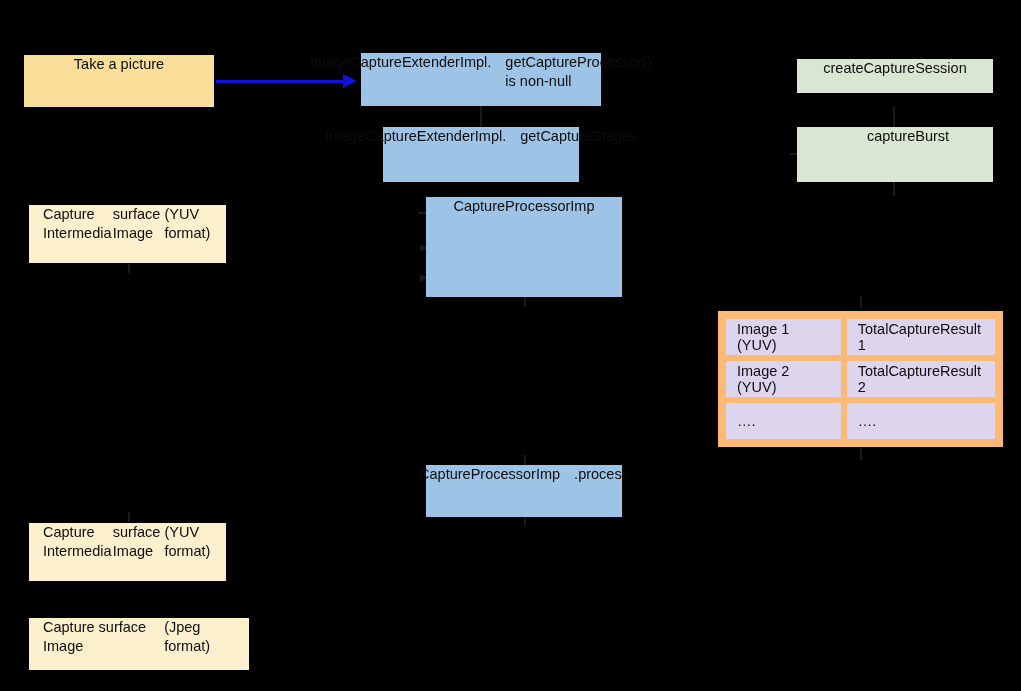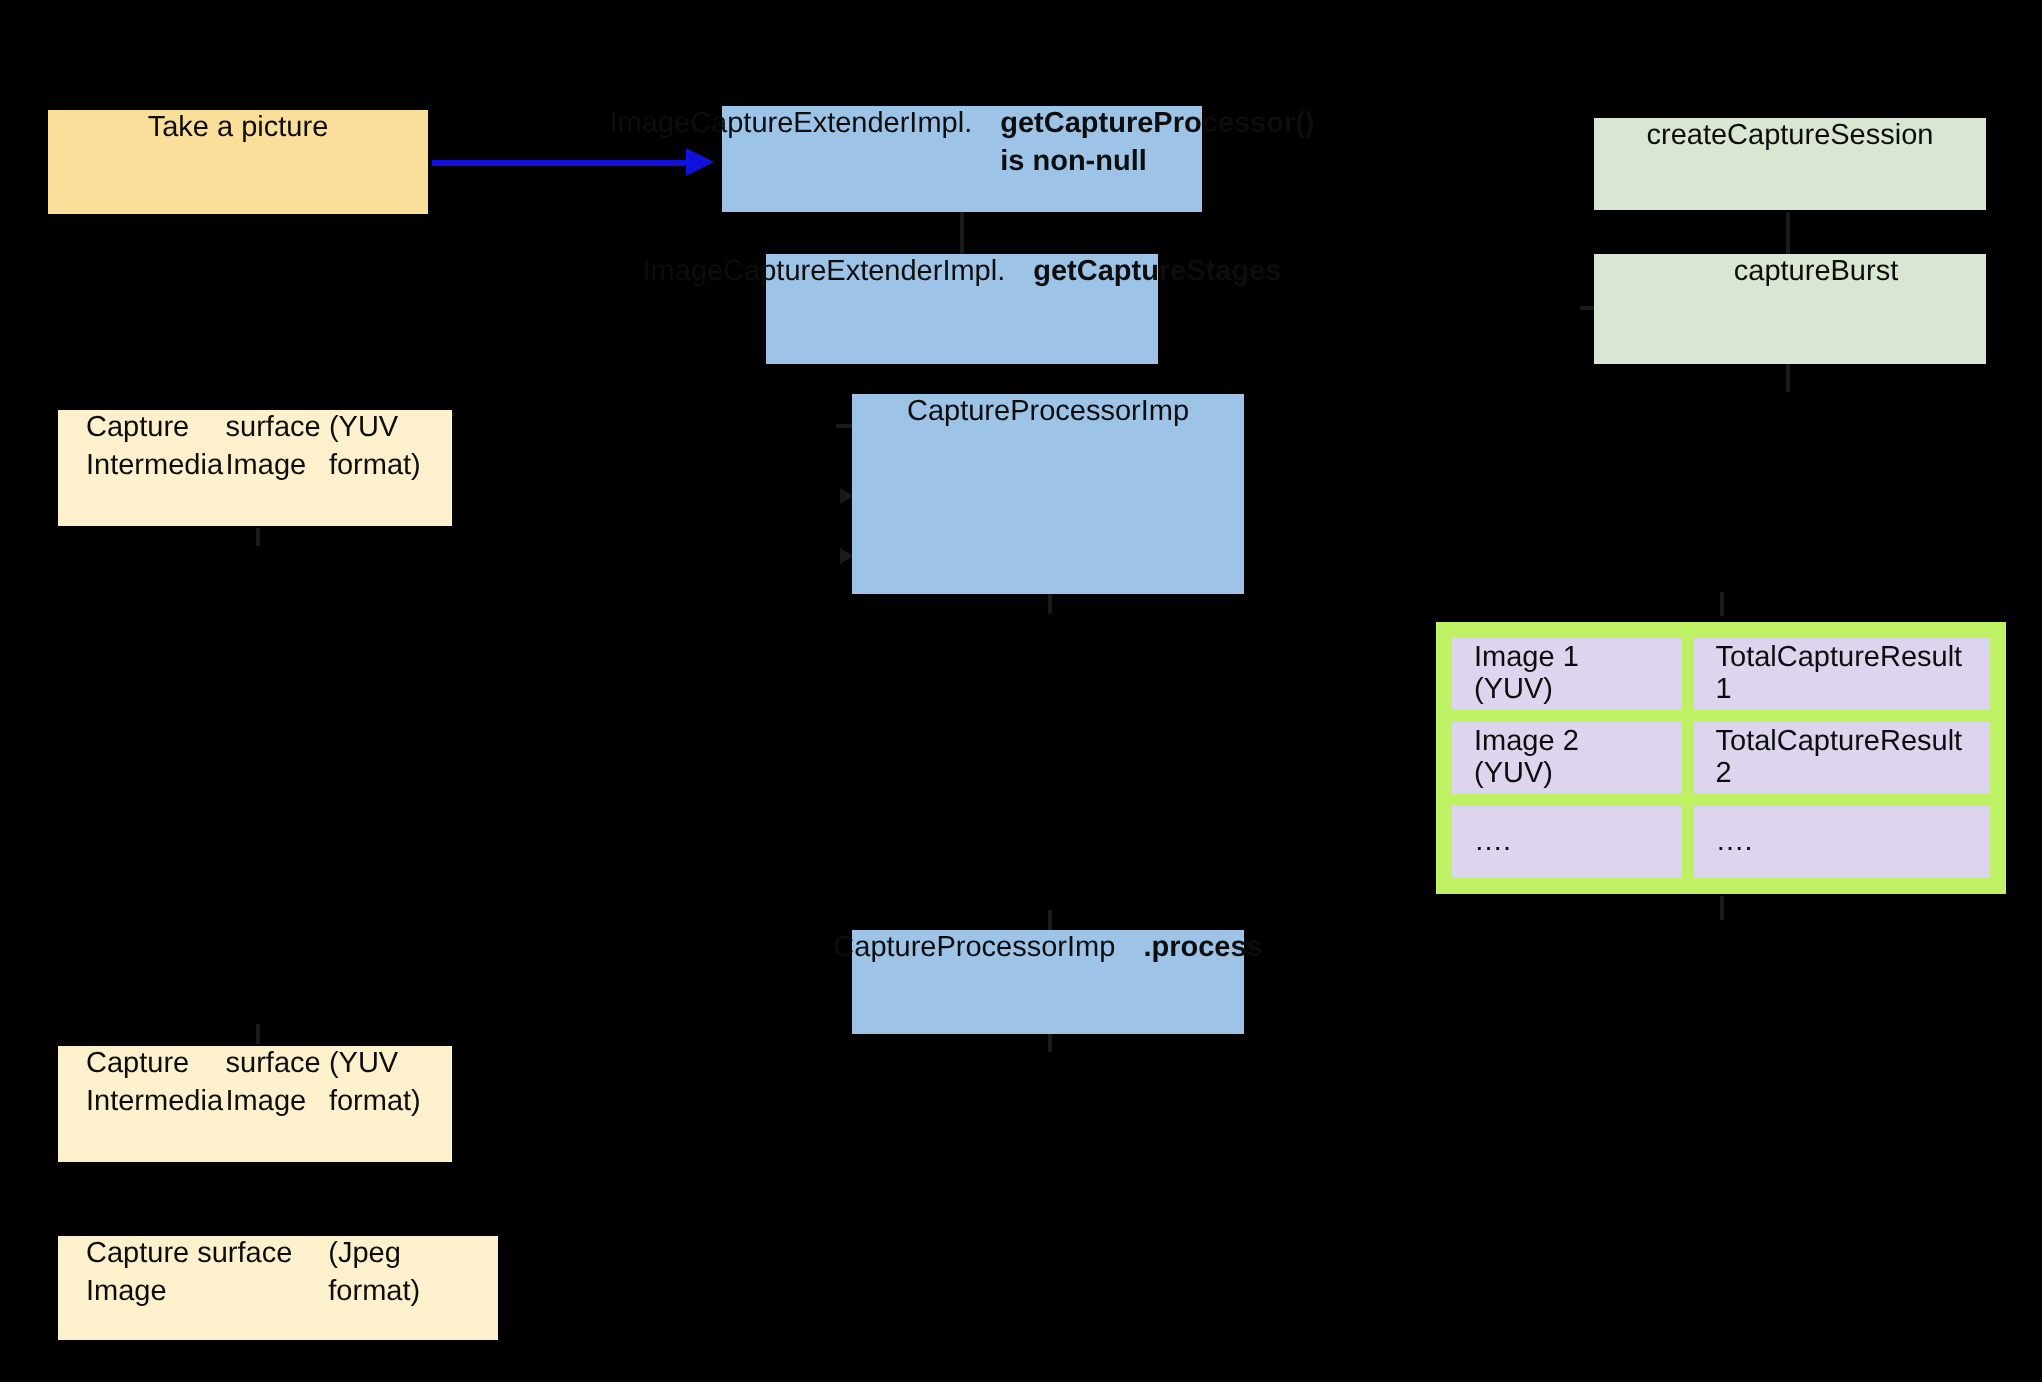--- a/index.html
+++ b/index.html
@@ -24,28 +24,28 @@
     line-height: 19px;
     display: flex;
     flex-direction: row;
     justify-content: center;
     padding: 0 14px;
     white-space: pre-line;
   }
   .node .line-1,
   .node .line-2,
   .node .line-3 { display: block; }
-  .bold { font-weight: bold; margin-left: 14px; }
+  .bold { font-weight: normal; margin-left: 14px; }
 
   
   .gold   { background: #fadf9b; }
   .cream  { background: #fdf0cc; }
   .blue   { background: #9dc4e7; }
   .green  { background: #d9e7d2; }
-  .purple-outer { background: #bef264; }
+  .purple-outer { background: #fdba74; }
   .purple-cell  { background: #ddd5ee; }
 
   
   .stub {
     position: absolute;
     background: #1a1a1a;
   }
   .stub-h { height: 2px; }
   .stub-v { width: 2px; }
 
@@ -136,21 +136,21 @@
 
   <div class="node blue" style="left:426px; top:197px; width:196px; height:100px;">
     <span class="line-1">CaptureProcessorImp</span>
   </div>
 
   <div class="node blue" style="left:426px; top:465px; width:196px; height:52px;">
     <span class="line-1">CaptureProcessorImp</span>
     <span class="line-2 bold">.process</span>
   </div>
 
-  <div class="node green" style="left:797px; top:59px; width:196px; height:46px;">
+  <div class="node green" style="left:797px; top:59px; width:196px; height:34px;">
     <span class="line-1">createCaptureSession</span>
   </div>
 
   <div class="node green" style="left:797px; top:127px; width:196px; height:55px;padding-left:40px;">
     <span class="line-1">captureBurst</span>
   </div>
 
   <div class="node cream" style="left:29px; top:205px; width:197px; height:58px;">
     <span class="line-1">Capture Intermedia</span>
     <span class="line-2">surface Image</span>

